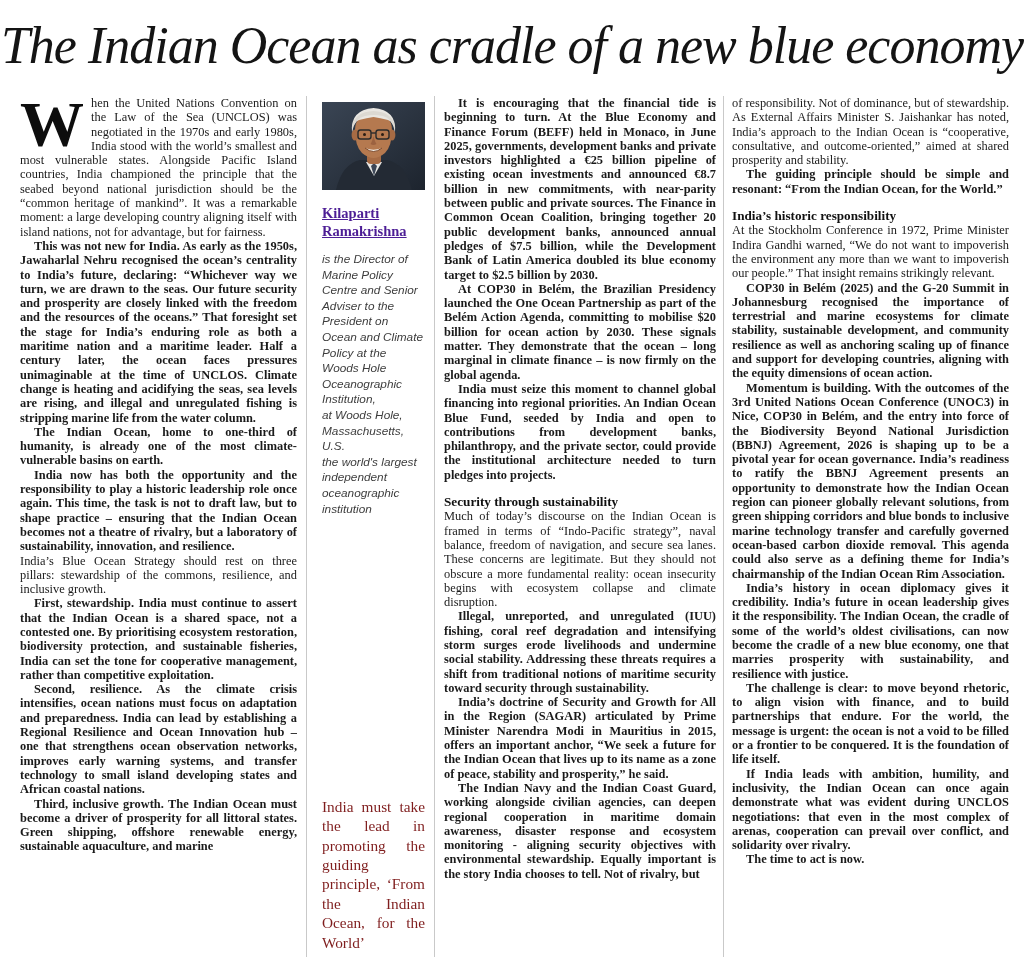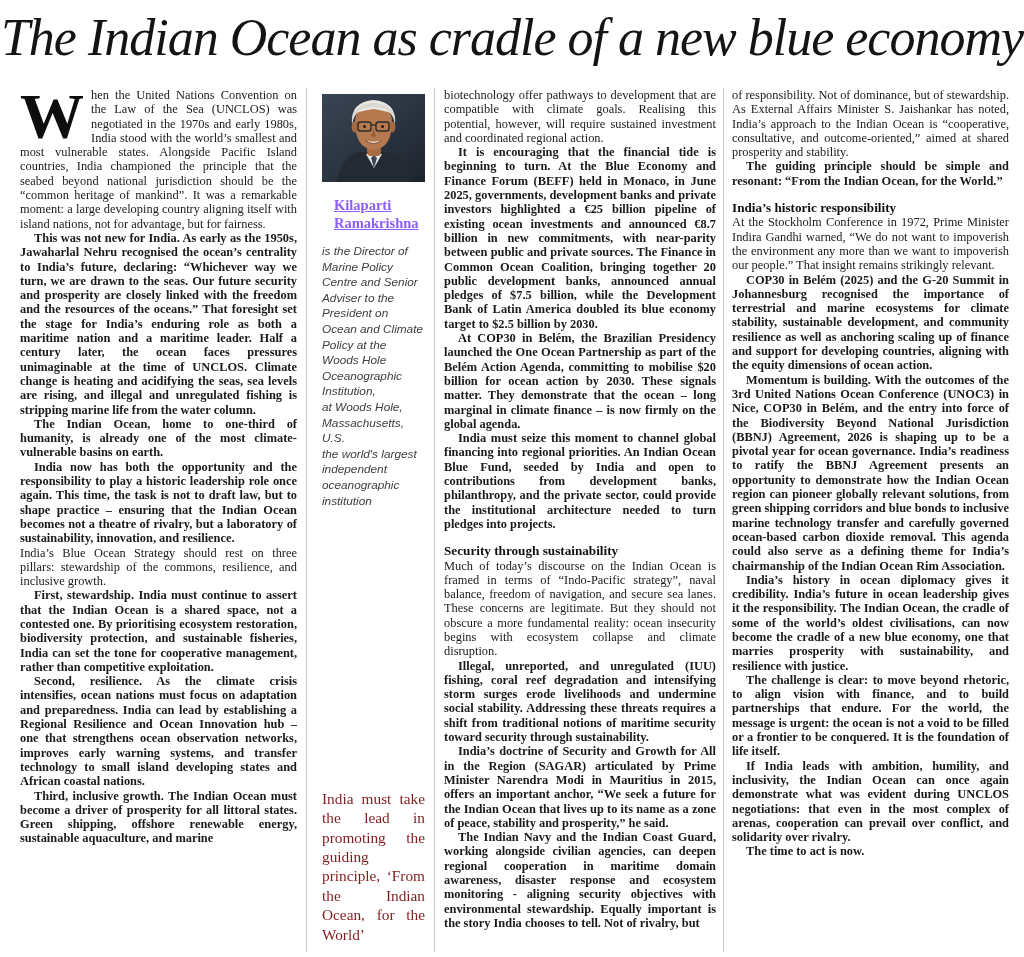--- a/index.html
+++ b/index.html
@@ -4,21 +4,21 @@
 <style>
   html, body { margin: 0; padding: 0; }
   body {
     width: 1024px; height: 957px;
     background: #ffffff;
     font-family: "Liberation Serif", serif;
     color: #1a1a1a;
     overflow: hidden;
   }
   .masthead {
-    padding-top: 8px;
+    padding-top: 16px;
     height: 78px;
     text-align: center;
   }
   .headline {
     margin: 0;
     font-family: "Liberation Serif", serif;
     font-style: italic;
     font-weight: normal;
     font-size: 52px;
     line-height: 60px;
@@ -67,22 +67,21 @@
     margin-top: 6px;
     overflow: hidden;
   }
   .photo-box svg { display: block; }
   .author-name {
     margin-top: 14px;
     font-weight: bold;
     font-size: 14.5px;
     line-height: 18px;
     text-decoration: underline;
-    color: #8b5cf6;
-    margin-left: 12px;
+    color: #4c1d95;
   }
   .author-bio {
     margin-top: 12px;
     font-family: "Liberation Sans", sans-serif;
     font-size: 11.8px;
     line-height: 15.6px;
     color: #3d3d3d;
     font-style: italic;
   }
   .pull-quote {
@@ -157,21 +156,20 @@
     <div class="author-name">Kilaparti Ramakrishna</div>
     <div class="author-bio">
         <div>is the Director of Marine Policy Centre and Senior Adviser to the President on Ocean and Climate Policy at the Woods Hole Oceanographic Institution,</div>
         <div>at Woods Hole, Massachusetts, U.S.</div>
         <div>the world's largest independent oceanographic institution</div>
       </div>
     <div class="pull-quote">India must take the lead in promoting the guiding principle, ‘From the Indian Ocean, for the World’</div>
   </div>
 
   <div class="col col-3 body-text rule-right">
-      <p class="">biotechnology offer pathways to development that are compatible with climate goals. Realising this potential, however, will require sustained investment and coordinated regional action.</p>
       <p class="indent">It is encouraging that the financial tide is beginning to turn. At the Blue Economy and Finance Forum (BEFF) held in Monaco, in June 2025, governments, development banks and private investors highlighted a €25 billion pipeline of existing ocean investments and announced €8.7 billion in new commitments, with near-parity between public and private sources. The Finance in Common Ocean Coalition, bringing together 20 public development banks, announced annual pledges of $7.5 billion, while the Development Bank of Latin America doubled its blue economy target to $2.5 billion by 2030.</p>
       <p class="indent">At COP30 in Belém, the Brazilian Presidency launched the One Ocean Partnership as part of the Belém Action Agenda, committing to mobilise $20 billion for ocean action by 2030. These signals matter. They demonstrate that the ocean – long marginal in climate finance – is now firmly on the global agenda.</p>
       <p class="indent">India must seize this moment to channel global financing into regional priorities. An Indian Ocean Blue Fund, seeded by India and open to contributions from development banks, philanthropy, and the private sector, could provide the institutional architecture needed to turn pledges into projects.</p>
       <h3 class="sec-heading">Security through sustainability</h3>
       <p class="">Much of today’s discourse on the Indian Ocean is framed in terms of “Indo-Pacific strategy”, naval balance, freedom of navigation, and secure sea lanes. These concerns are legitimate. But they should not obscure a more fundamental reality: ocean insecurity begins with ecosystem collapse and climate disruption.</p>
       <p class="indent">Illegal, unreported, and unregulated (IUU) fishing, coral reef degradation and intensifying storm surges erode livelihoods and undermine social stability. Addressing these threats requires a shift from traditional notions of maritime security toward security through sustainability.</p>
       <p class="indent">India’s doctrine of Security and Growth for All in the Region (SAGAR) articulated by Prime Minister Narendra Modi in Mauritius in 2015, offers an important anchor, “We seek a future for the Indian Ocean that lives up to its name as a zone of peace, stability and prosperity,” he said.</p>
       <p class="indent">The Indian Navy and the Indian Coast Guard, working alongside civilian agencies, can deepen regional cooperation in maritime domain awareness, disaster response and ecosystem monitoring - aligning security objectives with environmental stewardship. Equally important is the story India chooses to tell. Not of rivalry, but</p>
     </div>
 

